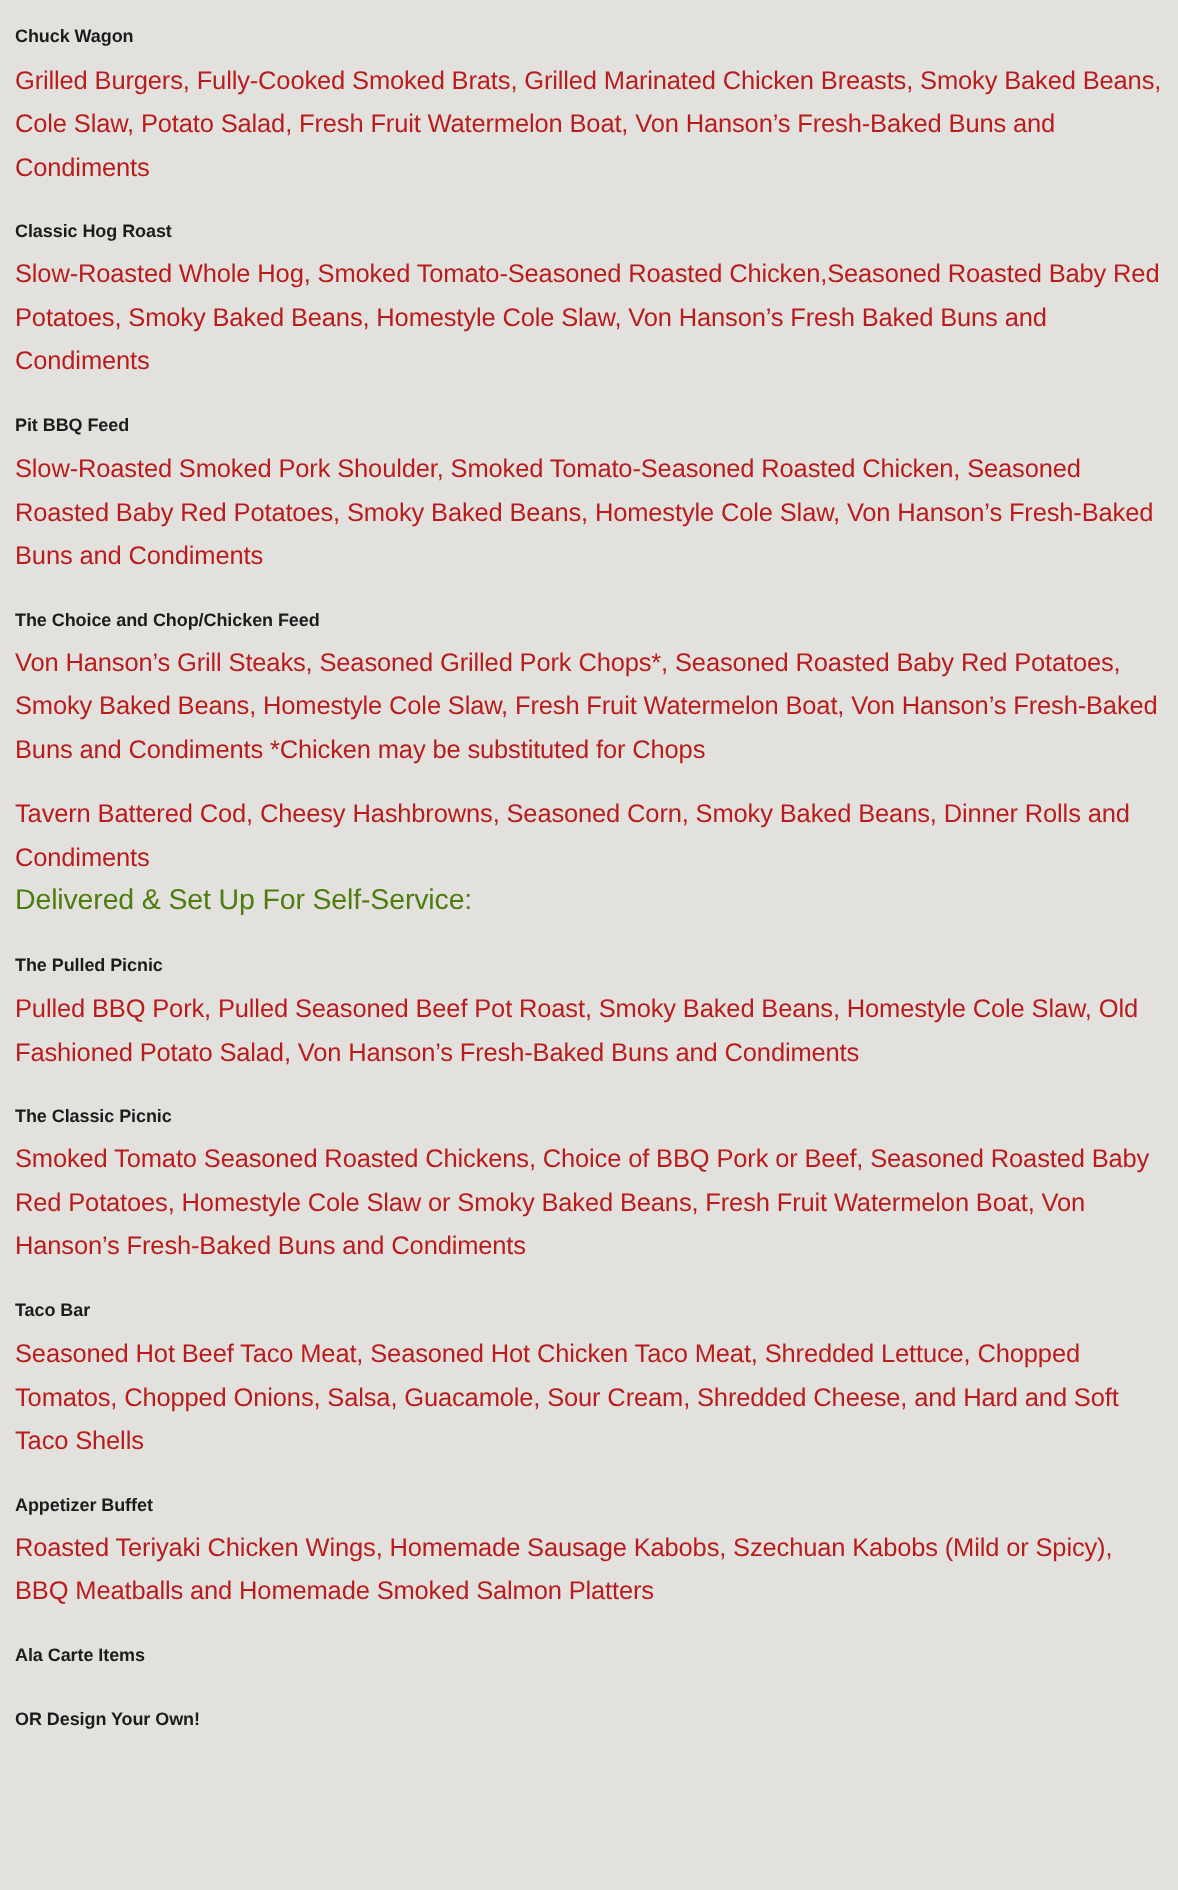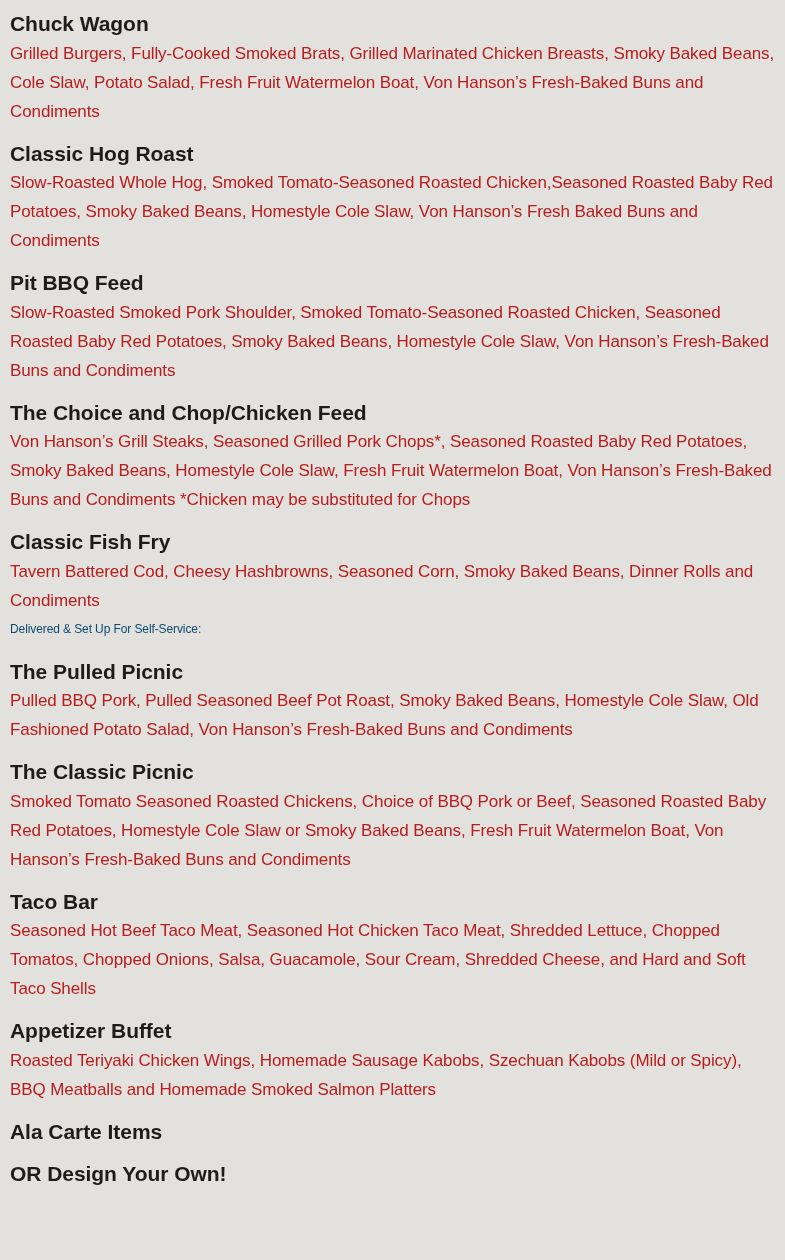--- a/index.html
+++ b/index.html
@@ -21,39 +21,39 @@
     padding: 10px 10px 0 10px;
     background: #e3e1dd;
   }
   .menu-section {
     margin: 0 0 14px 0;
   }
   .menu-section:last-child {
     margin-bottom: 0;
   }
   .section-title {
-    font-size: 21px;
+    font-size: 12px;
     font-weight: bold;
     color: #1c1c1c;
     line-height: 28.5px;
     margin: 0;
     letter-spacing: -0.05px;
   }
   .section-desc {
     font-size: 17px;
     font-weight: normal;
     color: #b91c1c;
     line-height: 29px;
     margin: 0;
     letter-spacing: -0.1px;
   }
   .section-note {
-    font-size: 12px;
+    font-size: 19px;
     font-weight: normal;
-    color: #0c4a6e;
+    color: #4d7c0f;
     line-height: 29px;
     margin: 0;
     letter-spacing: -0.1px;
   }
 </style>
 </head>
 <body>
 
 <div id="menu-root">
     <div class="menu-section">
@@ -66,21 +66,20 @@
     </div>
     <div class="menu-section">
       <div class="section-title">Pit BBQ Feed</div>
       <div class="section-desc">Slow-Roasted Smoked Pork Shoulder, Smoked Tomato-Seasoned Roasted Chicken, Seasoned Roasted Baby Red Potatoes, Smoky Baked Beans, Homestyle Cole Slaw, Von Hanson’s Fresh-Baked Buns and Condiments</div>
     </div>
     <div class="menu-section">
       <div class="section-title">The Choice and Chop/Chicken Feed</div>
       <div class="section-desc">Von Hanson’s Grill Steaks, Seasoned Grilled Pork Chops*, Seasoned Roasted Baby Red Potatoes, Smoky Baked Beans, Homestyle Cole Slaw, Fresh Fruit Watermelon Boat, Von Hanson’s Fresh-Baked Buns and Condiments *Chicken may be substituted for Chops</div>
     </div>
     <div class="menu-section">
-      <div class="section-title">Classic Fish Fry</div>
       <div class="section-desc">Tavern Battered Cod, Cheesy Hashbrowns, Seasoned Corn, Smoky Baked Beans, Dinner Rolls and Condiments</div>
       <div class="section-note">Delivered &amp; Set Up For Self-Service:</div>
     </div>
     <div class="menu-section">
       <div class="section-title">The Pulled Picnic</div>
       <div class="section-desc">Pulled BBQ Pork, Pulled Seasoned Beef Pot Roast, Smoky Baked Beans, Homestyle Cole Slaw, Old Fashioned Potato Salad, Von Hanson’s Fresh-Baked Buns and Condiments</div>
     </div>
     <div class="menu-section">
       <div class="section-title">The Classic Picnic</div>
       <div class="section-desc">Smoked Tomato Seasoned Roasted Chickens, Choice of BBQ Pork or Beef, Seasoned Roasted Baby Red Potatoes, Homestyle Cole Slaw or Smoky Baked Beans, Fresh Fruit Watermelon Boat, Von Hanson’s Fresh-Baked Buns and Condiments</div>

